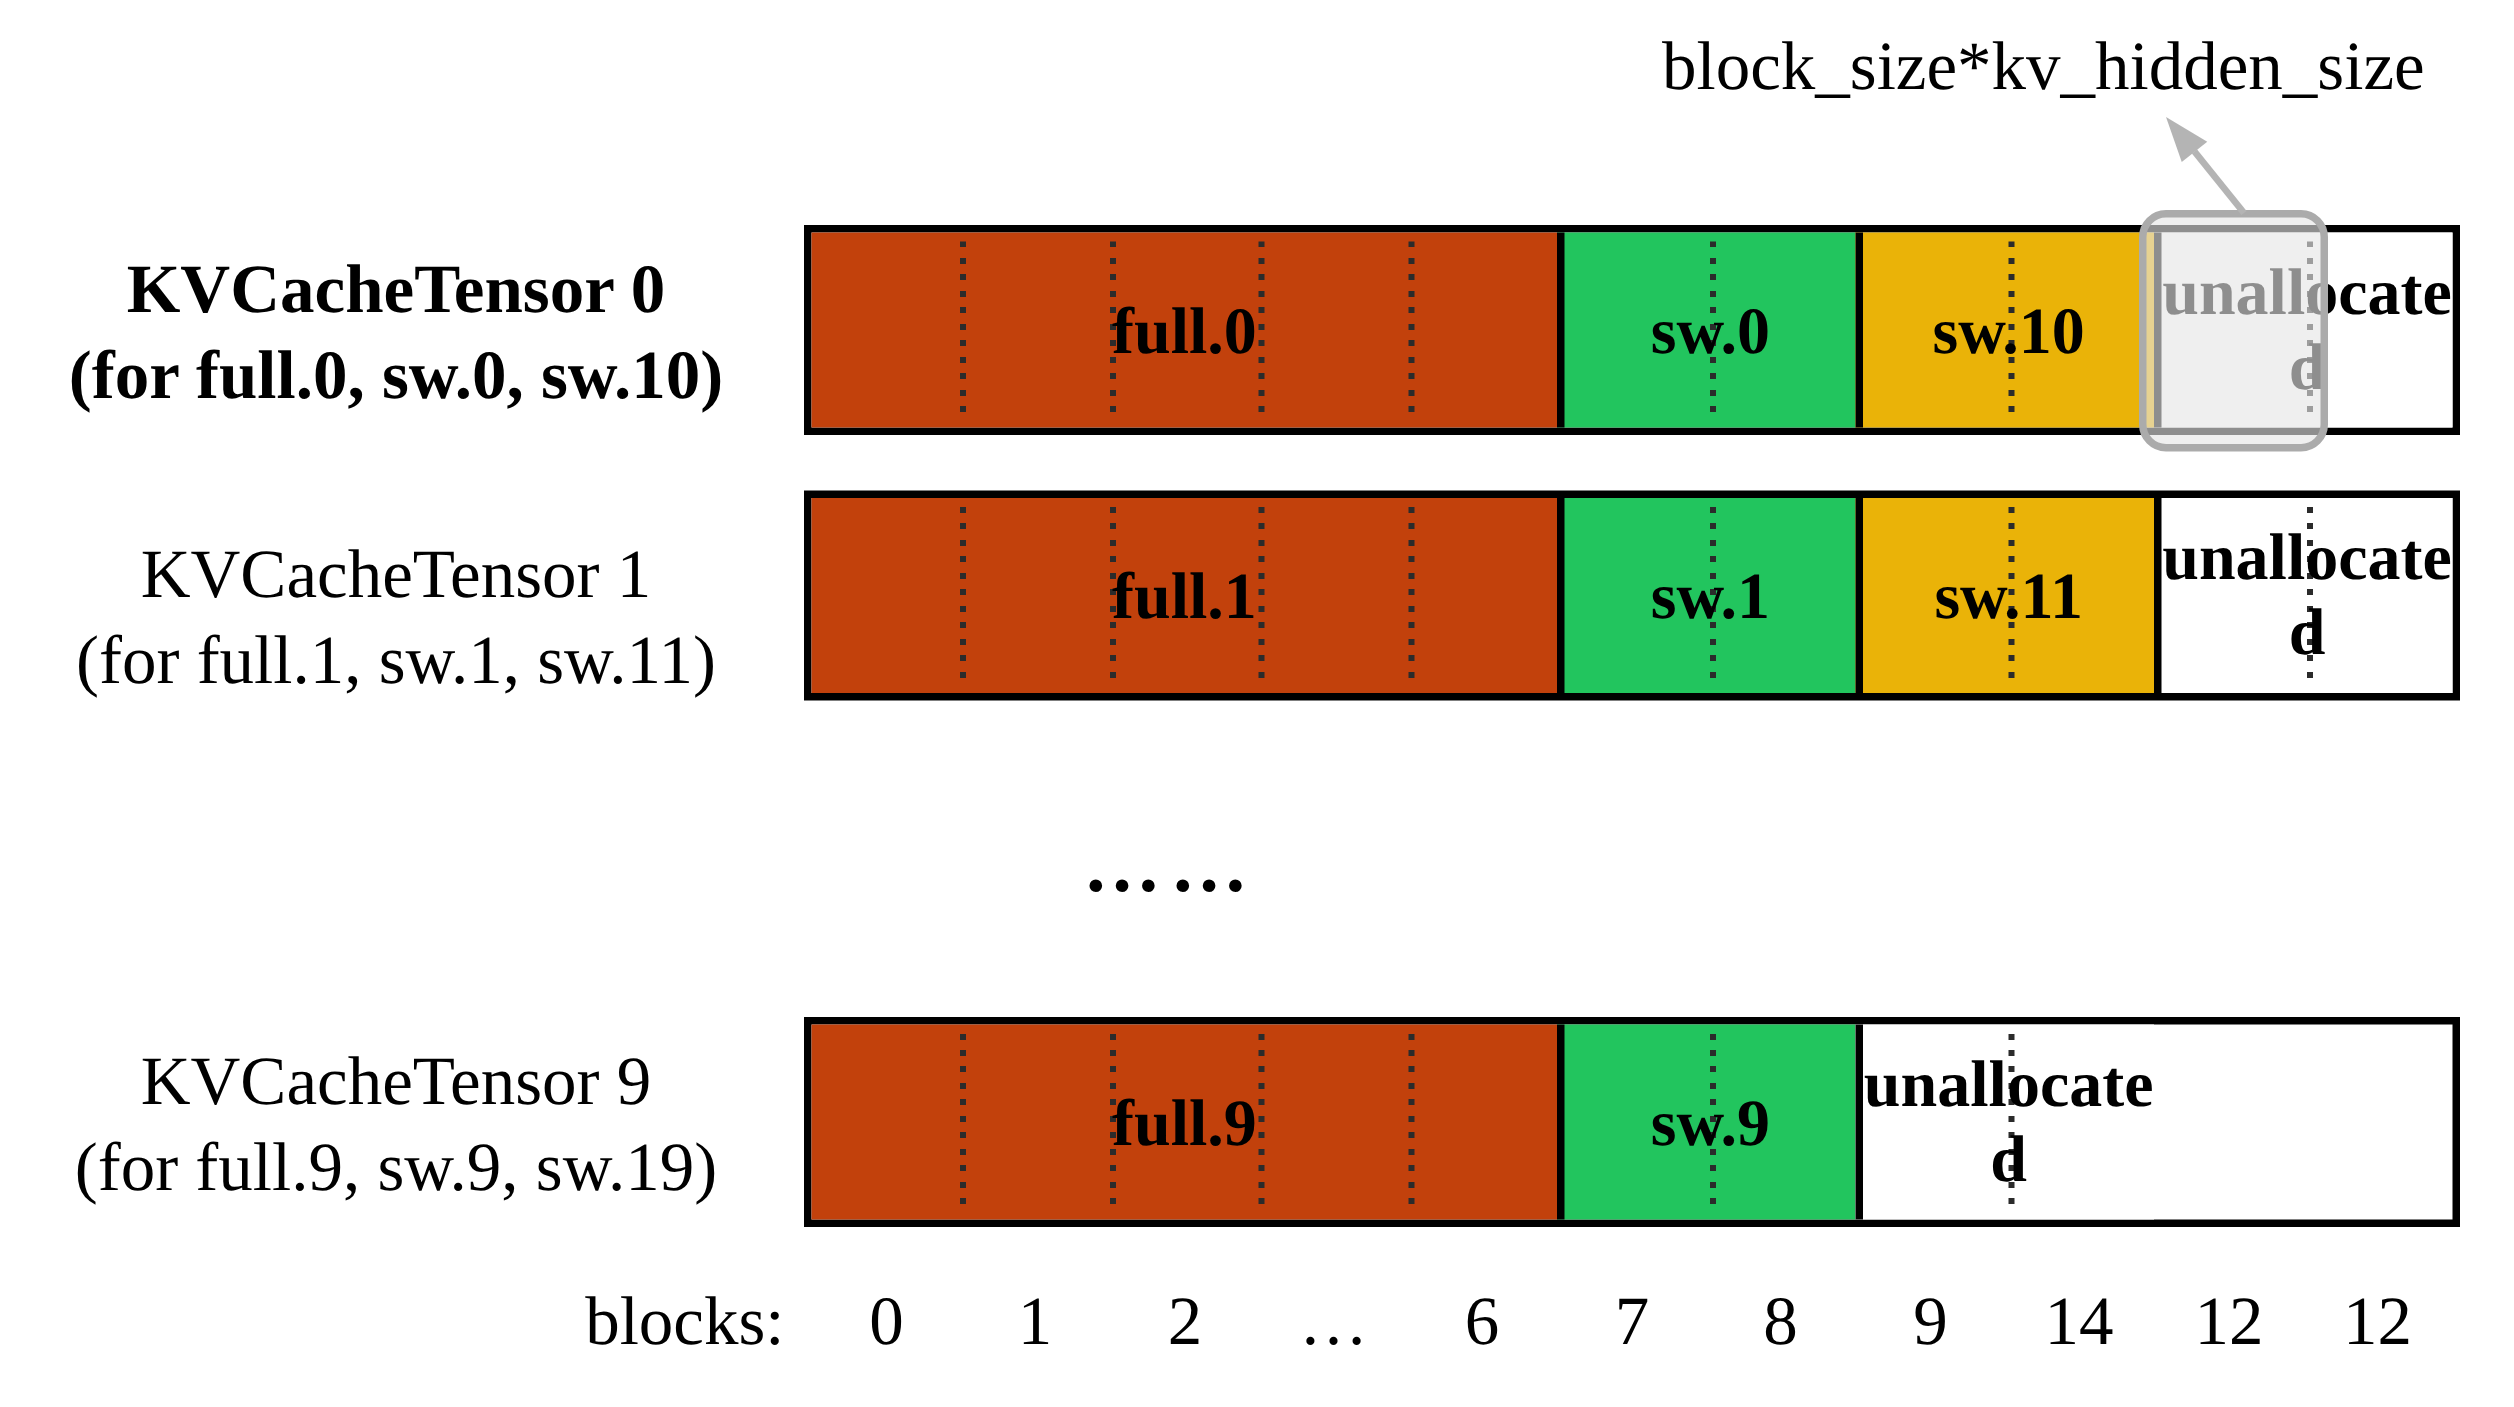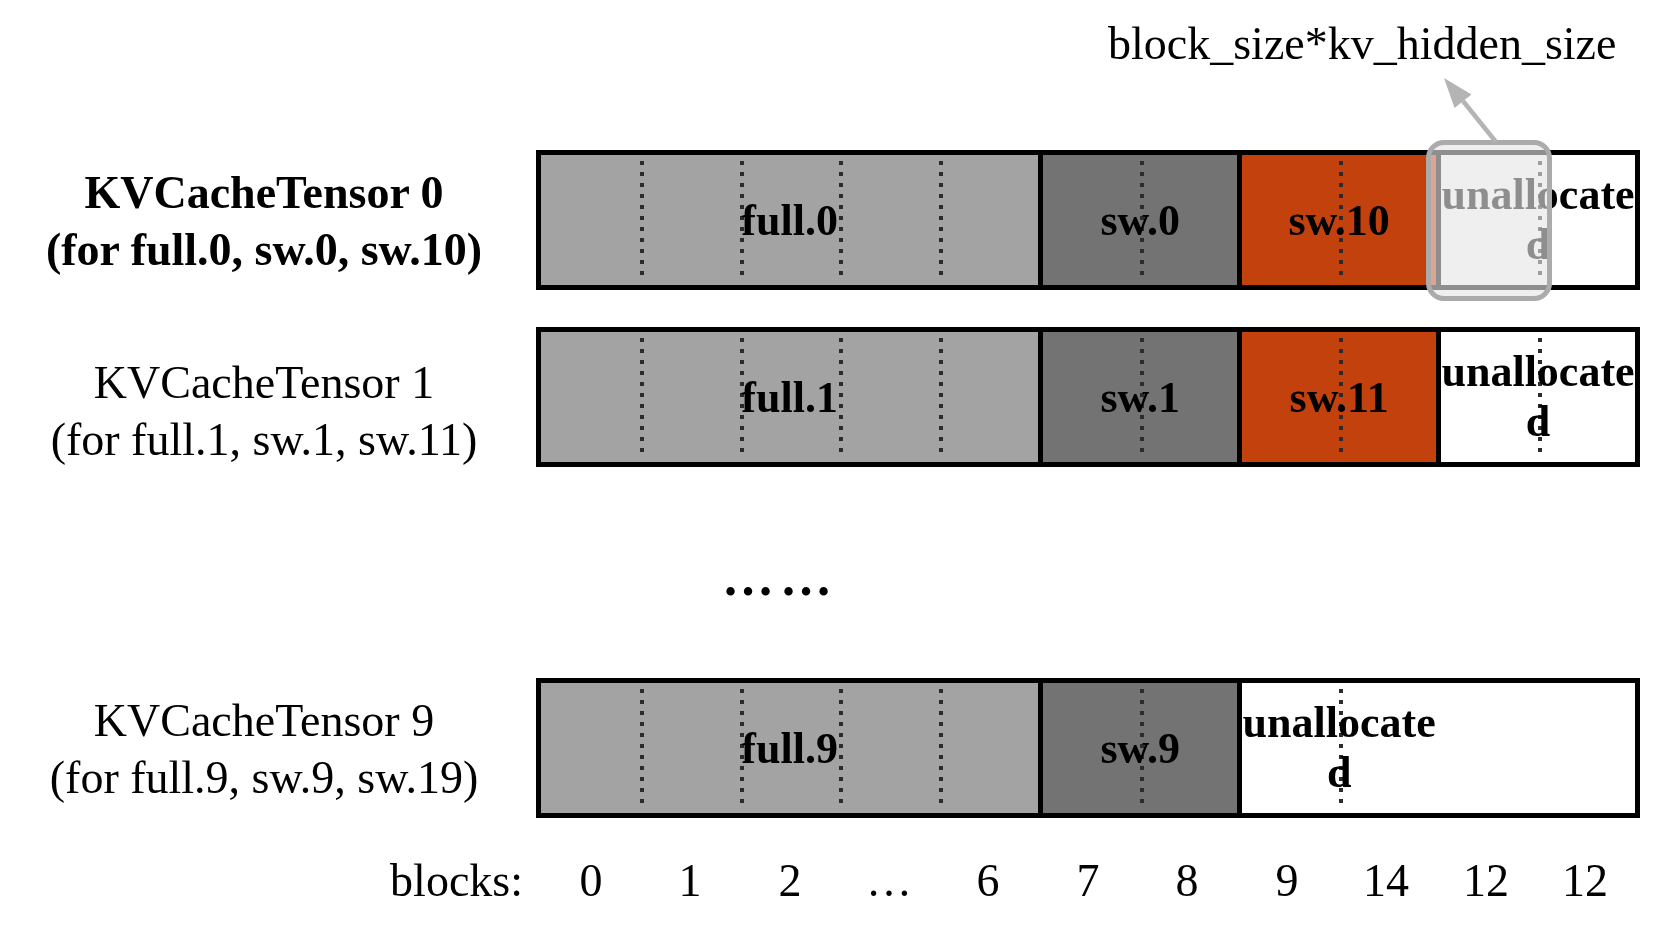--- a/index.html
+++ b/index.html
@@ -39,23 +39,23 @@
     background:#fff;
   }
   .seg{
     position:relative;
     box-sizing:border-box;
     height:100%;
     display:flex;align-items:center;justify-content:center;
     font-weight:bold;font-size:44px;color:#000;
   }
   .seg + .seg{border-left:5px solid #000;}
-  .seg-full{width:45.4545%;background:#a3a3a3;}
-  .seg-sw-a{width:18.1818%;background:#737373;}
-  .seg-sw-b{width:18.1818%;background:#c2410c;}
+  .seg-full{width:45.4545%;background:#c2410c;}
+  .seg-sw-a{width:18.1818%;background:#22c55e;}
+  .seg-sw-b{width:18.1818%;background:#eab308;}
   .seg-unalloc{width:18.1818%;background:#FFFFFF;}
   .seg-unalloc .seg-text{
     width:198px;text-align:center;
     line-height:50px;word-break:break-all;
   }
   .seg-text{position:relative;z-index:2;}
 
   
   .dot-div{
     position:absolute;top:6px;bottom:6px;width:4px;

